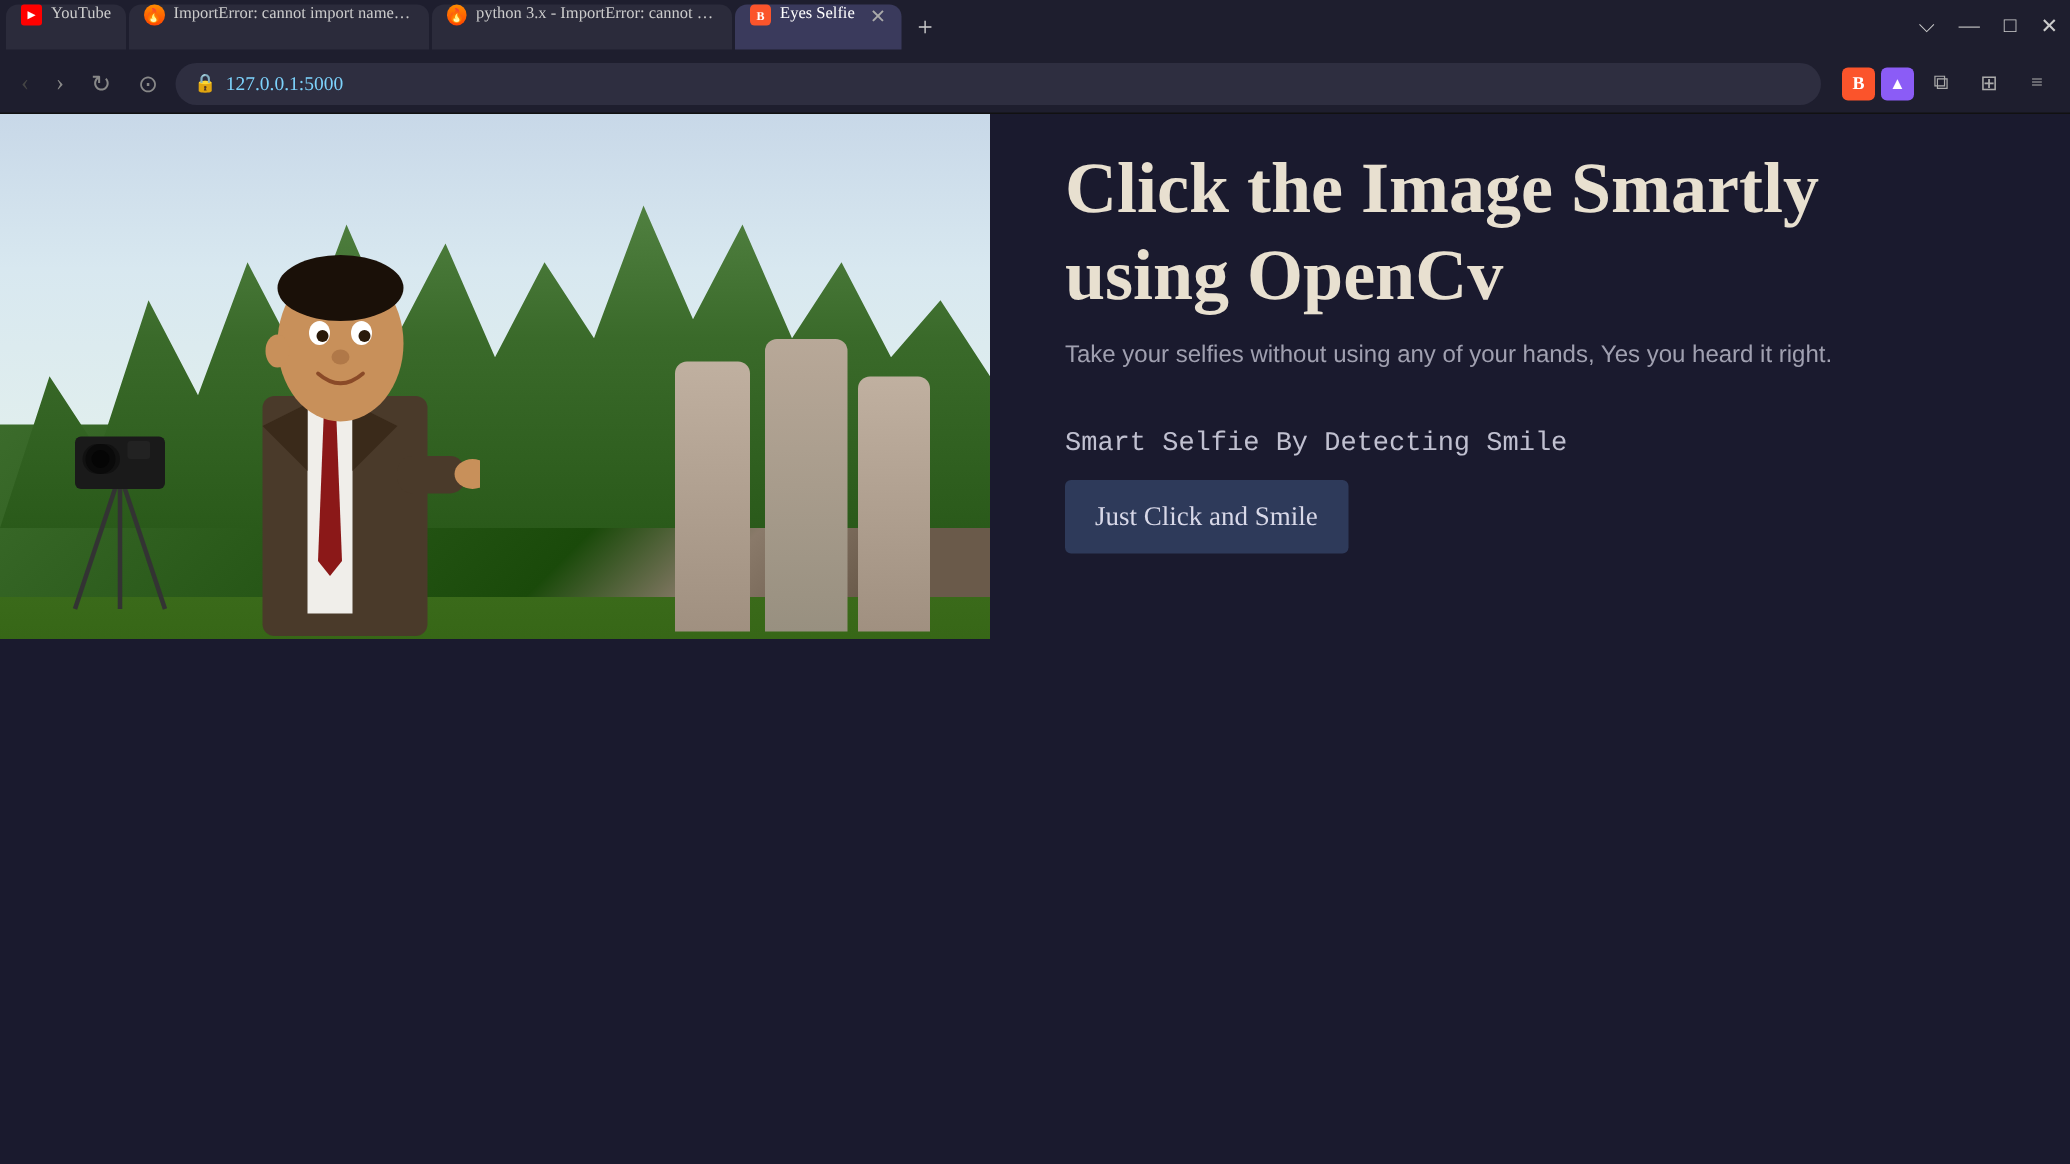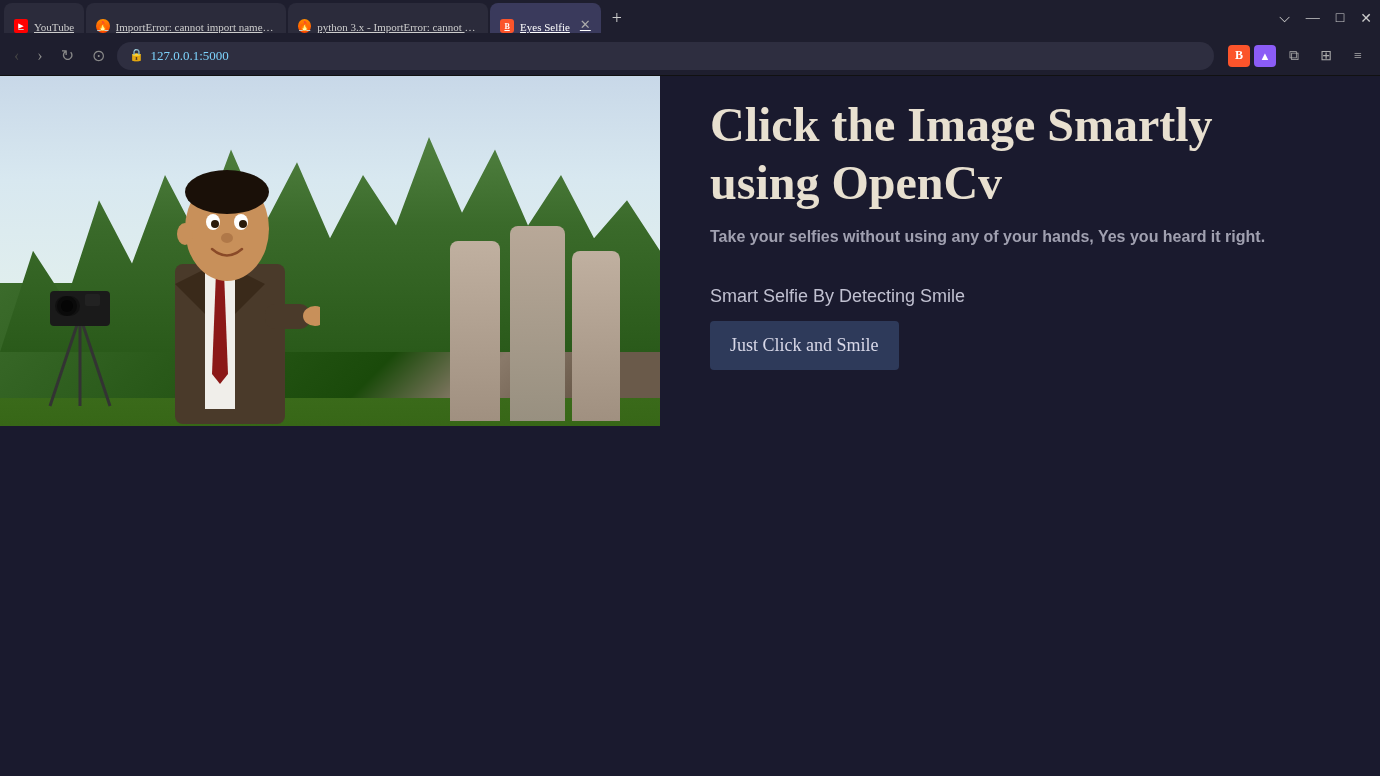--- a/index.html
+++ b/index.html
@@ -19,32 +19,31 @@
       display: flex;
       align-items: center;
       background: #1e1e2e;
       height: 36px;
       padding: 0 4px;
       gap: 2px;
     }
 
     .tab {
       display: flex;
-      align-items: flex-end;
+      align-items: flex-start;
       height: 30px;
       padding: 0 10px;
       border-radius: 8px 8px 0 0;
       font-size: 12px;
       color: #ccc;
       background: #2b2b3b;
       max-width: 200px;
       gap: 6px;
       cursor: pointer;
       flex-shrink: 0;
-      text-decoration: underline;
     }
 
     .tab.active {
       background: #3a3a5c;
       color: #fff;
     }
 
     .tab-label {
       overflow: hidden;
       white-space: nowrap;
@@ -257,28 +256,28 @@
       line-height: 1.2;
       margin-bottom: 16px;
       font-family: 'Georgia', serif;
     }
 
     .subtitle {
       font-size: 16px;
       color: #a0a0b0;
       margin-bottom: 40px;
       font-family: Arial, sans-serif;
-      font-weight: bold;
+      font-weight: normal;
     }
 
     .section-label {
       font-size: 18px;
       color: #c0c0d0;
       margin-bottom: 14px;
-      font-family: Liberation Sans, sans-serif;
+      font-family: Liberation Mono, monospace;
     }
 
     .action-btn {
       display: inline-block;
       background: #2e3a5a;
       color: #d8d8e8;
       border: none;
       padding: 14px 20px;
       font-size: 18px;
       font-family: 'Georgia', serif;

